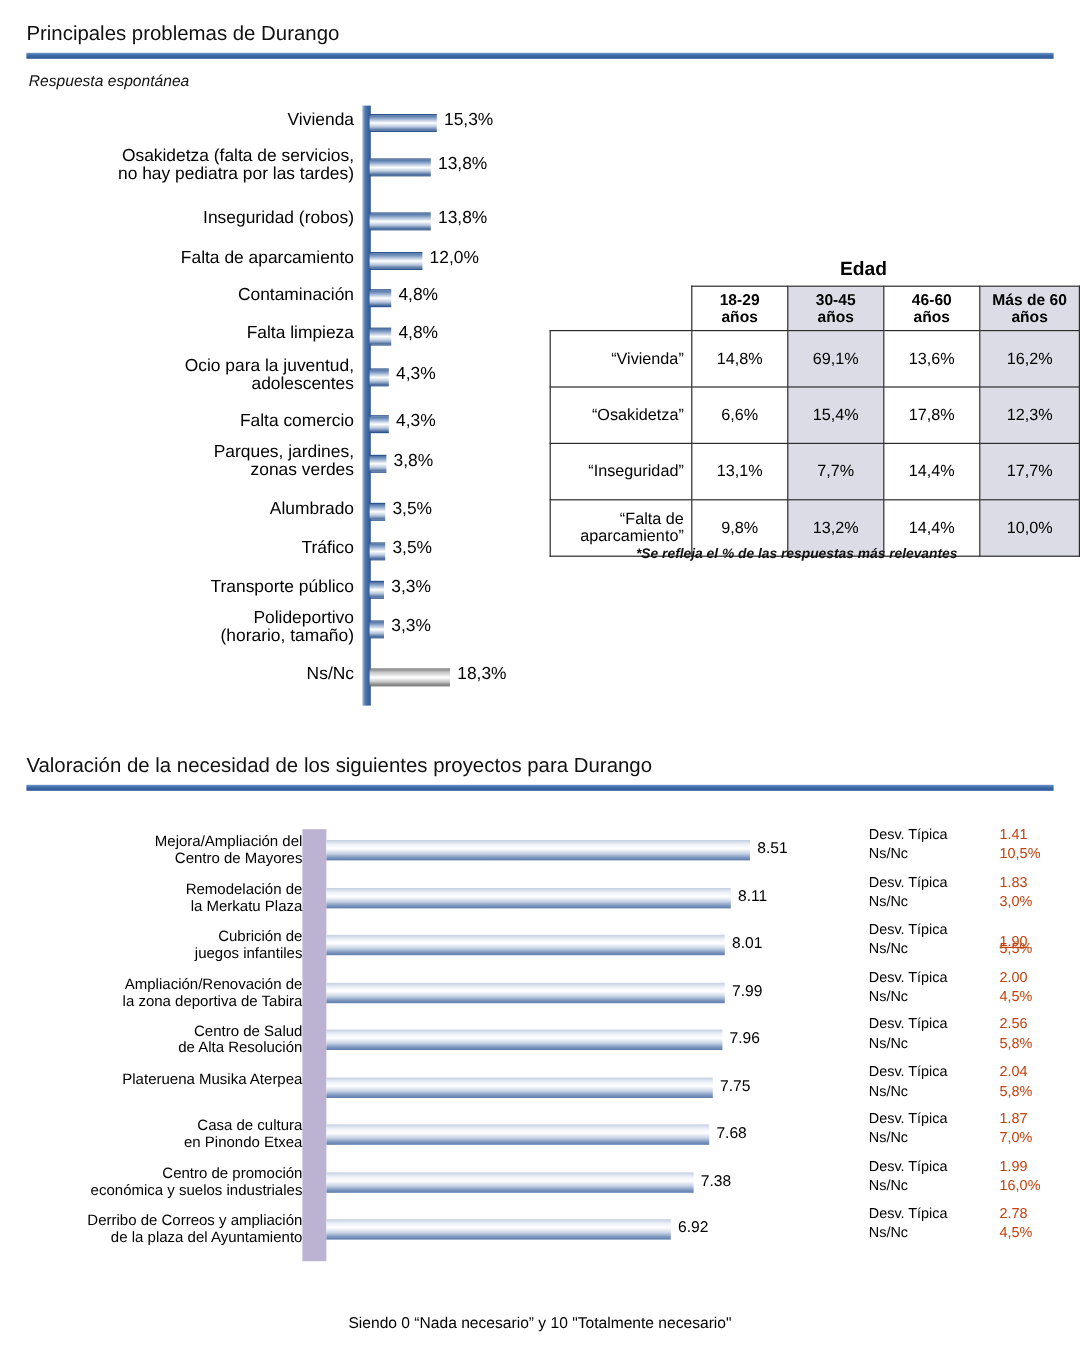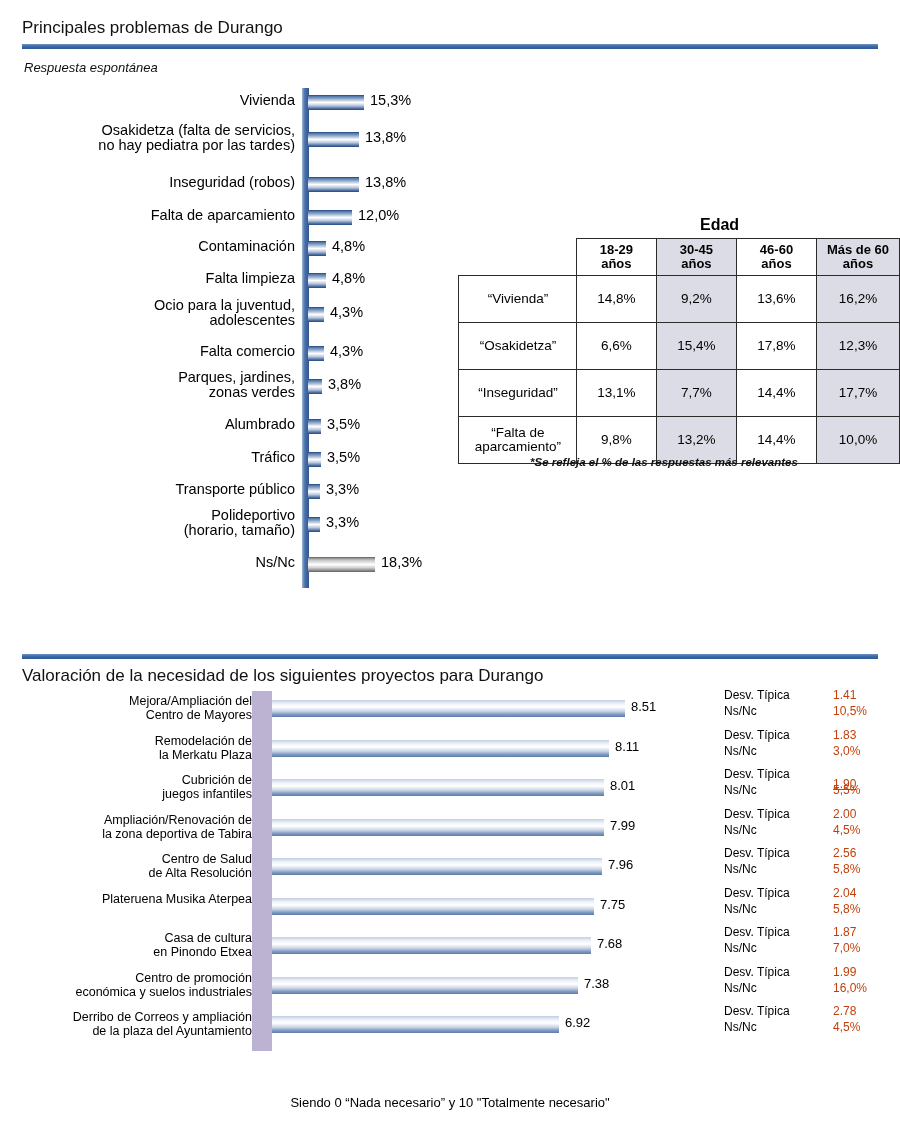--- a/index.html
+++ b/index.html
@@ -49,21 +49,21 @@
   }
   table.ages{
     position:absolute;border-collapse:collapse;font-size:13.5px;
   }
   table.ages td,table.ages th{
     border:1.5px solid #2b2b2b;padding:4px 6px;text-align:center;
     font-weight:normal;line-height:14px;background:#ffffff;vertical-align:middle;
   }
   table.ages th{font-weight:bold;font-size:13px;}
   table.ages .shade{background:#dcdce6;}
-  table.ages .rowhead{text-align:center;padding-left:7px;white-space:pre-line;}
+  table.ages .rowhead{text-align:right;padding-left:7px;white-space:pre-line;}
   table.ages .nob{border:none;background:transparent;}
   .tbl-note{
     position:absolute;font-size:11.5px;font-style:italic;font-weight:bold;color:#111;
     white-space:nowrap;
   }
   .tbl-note2{
     position:absolute;font-size:11.5px;font-style:italic;font-weight:bold;color:#111;
     text-align:center;line-height:15px;white-space:pre-line;
   }
 
@@ -162,21 +162,21 @@
         <th style="width:78px;">46-60
 años</th>
         <th class="shade" style="width:82px;">Más de
 60 años</th>
       </tr>
     </thead>
     <tbody id="age-tbody">
         <tr>
           <td class="rowhead" style="height: 38px;">“Vivienda”</td>
           <td>14,8%</td>
-          <td class="shade">9,2%</td>
+          <td class="shade">69,1%</td>
           <td>13,6%</td>
           <td class="shade">16,2%</td>
         </tr>
         <tr>
           <td class="rowhead" style="height: 38px;">“Osakidetza”</td>
           <td>6,6%</td>
           <td class="shade">15,4%</td>
           <td>17,8%</td>
           <td class="shade">12,3%</td>
         </tr>
@@ -193,21 +193,21 @@
           <td>9,8%</td>
           <td class="shade">13,2%</td>
           <td>14,4%</td>
           <td class="shade">10,0%</td>
         </tr>
       </tbody>
   </table>
 
   <div class="tbl-note" style="left:530px;top:456px;">*Se refleja el % de las respuestas más relevantes</div>
 
-  <div class="section-title" style="left:22px;top:628px;margin-top:38px;">Valoración de la necesidad de los siguientes proyectos para Durango</div>
+  <div class="section-title" style="left:22px;top:628px;">Valoración de la necesidad de los siguientes proyectos para Durango</div>
   <div class="section-rule" style="left:22px;top:654px;width:856px;"></div>
 
   <div id="chart2-area">
     <div class="c2-axis"></div>
   <div class="r2-label" style="top: 694px;">Mejora/Ampliación del
 Centro de Mayores</div>
       <div class="r2-bar" style="top: 700px; width: 353px;"></div>
       <div class="r2-val" style="left: 631px; top: 699px;">8.51</div>
       <div class="stat-line" style="left: 724px; top: 688px;">Desv. Típica</div>
       <div class="stat-val" style="left: 833px; top: 688px;">1.41</div>

